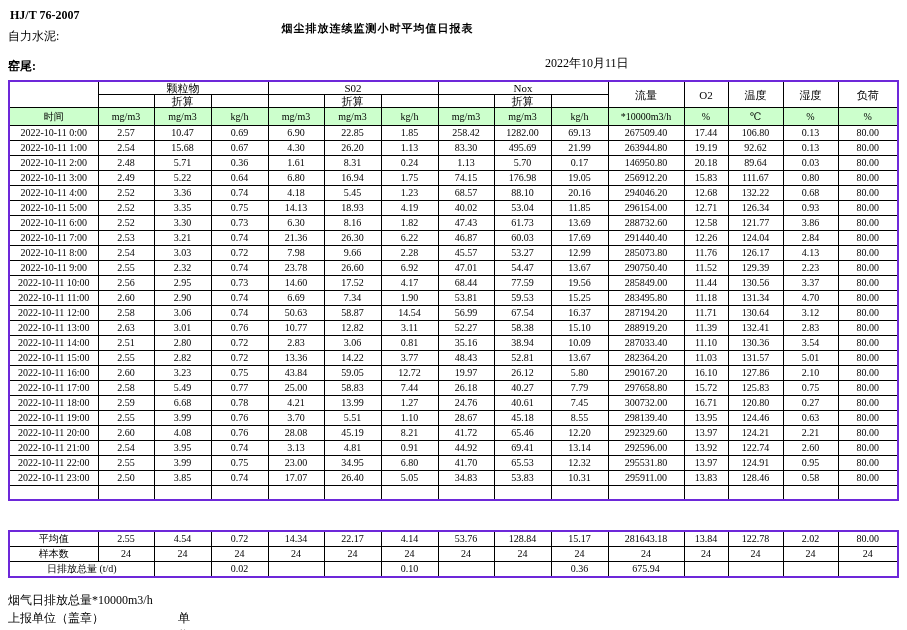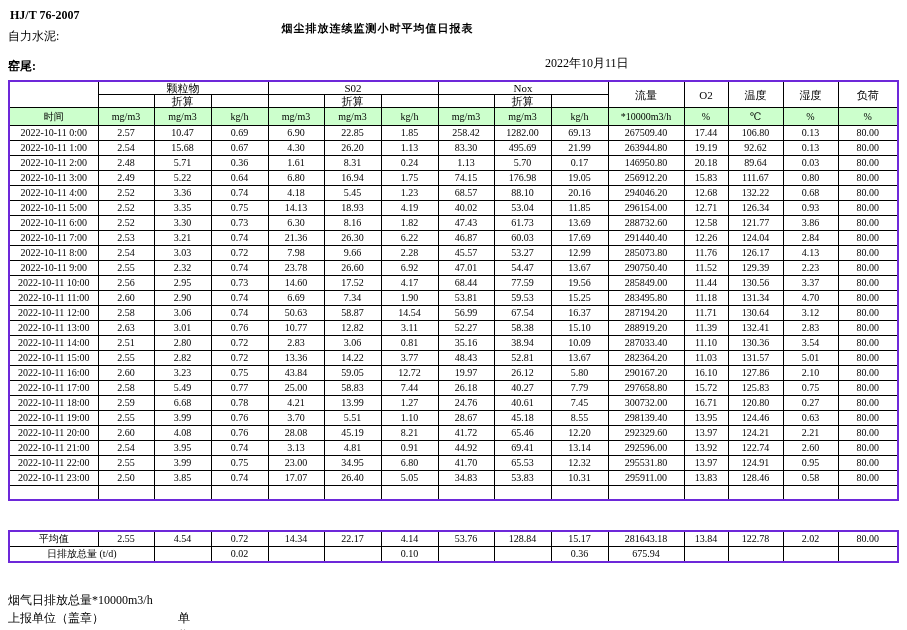--- a/index.html
+++ b/index.html
@@ -552,20 +552,37 @@
         <td data-name="table-cell">4.14</td>
         <td data-name="table-cell">53.76</td>
         <td data-name="table-cell">128.84</td>
         <td data-name="table-cell">15.17</td>
         <td data-name="table-cell">281643.18</td>
         <td data-name="table-cell">13.84</td>
         <td data-name="table-cell">122.78</td>
         <td data-name="table-cell">2.02</td>
         <td data-name="table-cell">80.00</td>
       </tr>
+      <tr data-name="summary-row">
+        <td data-name="table-cell">样本数</td>
+        <td data-name="table-cell">24</td>
+        <td data-name="table-cell">24</td>
+        <td data-name="table-cell">24</td>
+        <td data-name="table-cell">24</td>
+        <td data-name="table-cell">24</td>
+        <td data-name="table-cell">24</td>
+        <td data-name="table-cell">24</td>
+        <td data-name="table-cell">24</td>
+        <td data-name="table-cell">24</td>
+        <td data-name="table-cell">24</td>
+        <td data-name="table-cell">24</td>
+        <td data-name="table-cell">24</td>
+        <td data-name="table-cell">24</td>
+        <td data-name="table-cell">24</td>
+      </tr>
     </tbody>
   <tbody>
     <tr data-name="daily-total-row">
       <td colspan="2" class="lbl-left" data-name="daily-total-label">日排放总量 (t/d)</td>
       <td data-name="blank-cell"></td>
       <td data-name="daily-total-pm">0.02</td>
       <td data-name="blank-cell"></td>
       <td data-name="blank-cell"></td>
       <td data-name="daily-total-so2">0.10</td>
       <td data-name="blank-cell"></td>

